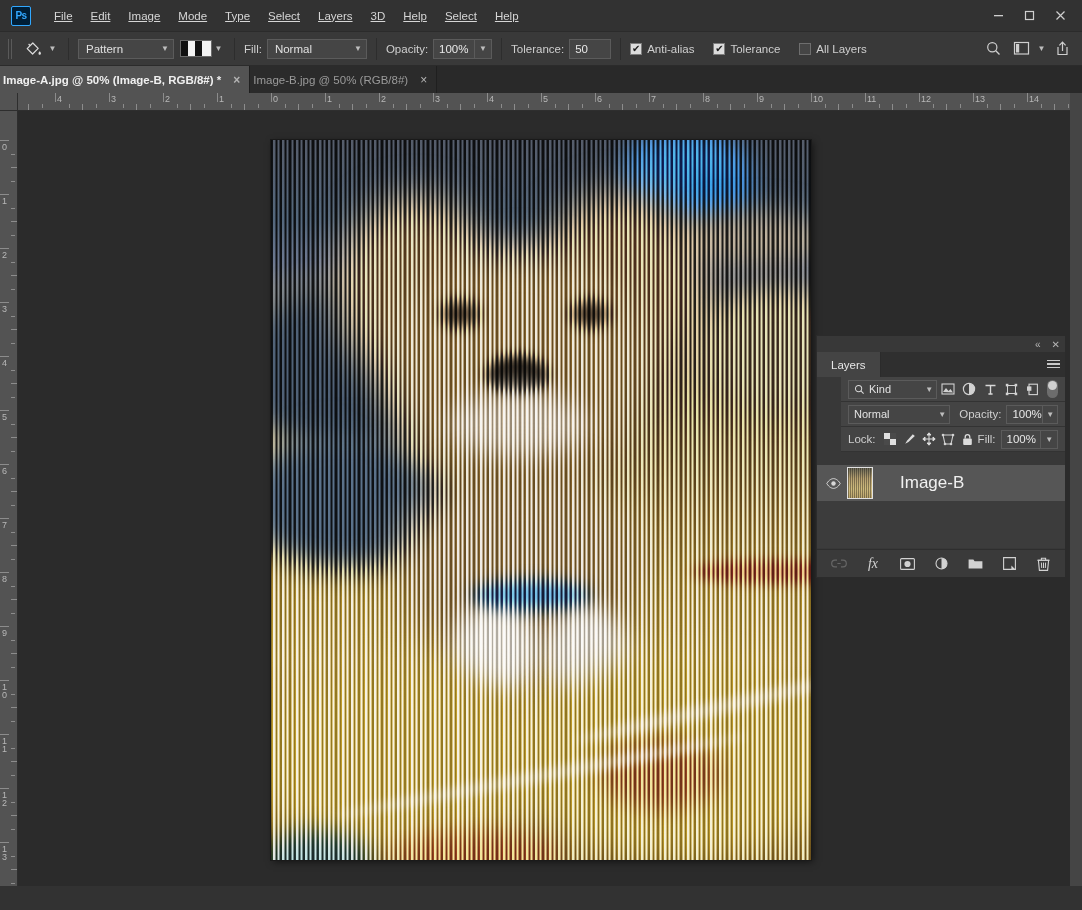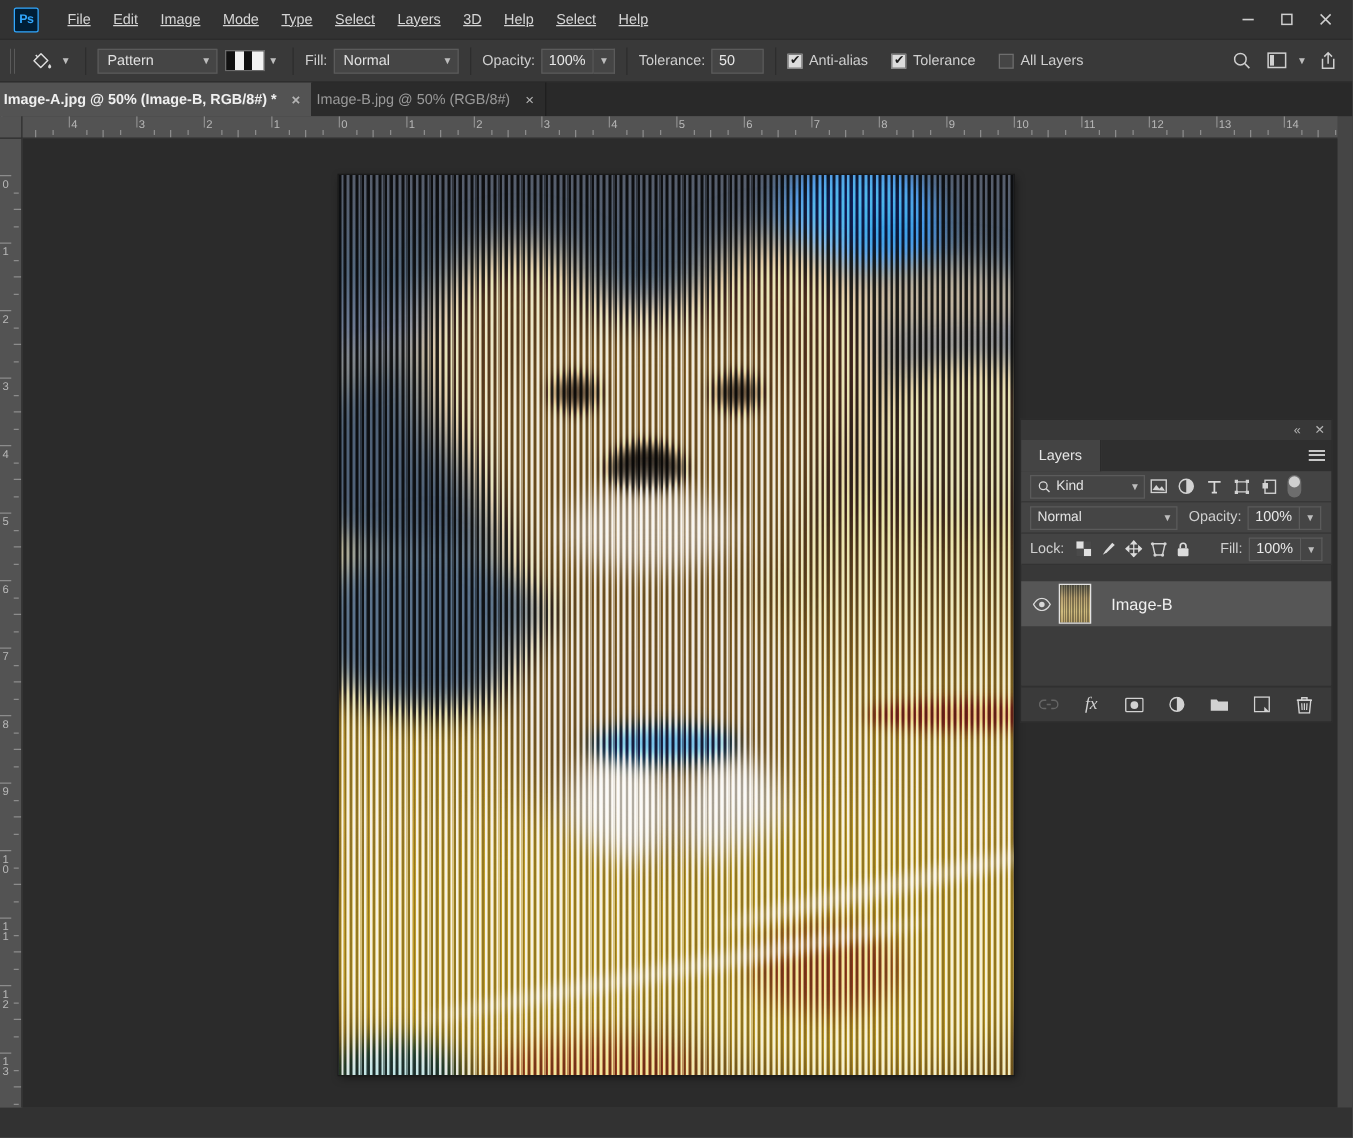--- a/index.html
+++ b/index.html
@@ -163,21 +163,21 @@
   .panel-topbar span { color: #b4b4b4; font-size: 10px; margin-left: 11px; }
   .panel-tabs { height: 25px; background: #2f2f2f; display: flex; align-items: stretch; }
   .panel-tab {
     background: #444; color: #e6e6e6; font-size: 11.5px; padding: 0 14px;
     display: flex; align-items: center; border-right: 1px solid #2b2b2b;
   }
   .panel-menu { margin-left: auto; width: 24px; display: flex; align-items: center; justify-content: center; }
   .hamb { width: 13px; height: 9px;
     background: repeating-linear-gradient(to bottom, #c8c8c8 0 1.5px, transparent 1.5px 3.5px); }
   .panel-row { display: flex; align-items: center; height: 25px; padding: 0 7px; background: #444444; }
-  .panel-row.sep-b { border-bottom: 1px solid #333; }
+  .panel-row.sep-b { border-bottom: 1px solid #333; margin-left: 24px; }
   .kind-dd {
     width: 92px; height: 19px; background: #454545; border: 1px solid #5b5b5b;
     display: flex; align-items: center; padding: 0 3px 0 5px; font-size: 11px; color: #e2e2e2;
   }
   .filt-ico { width: 22px; height: 20px; display: flex; align-items: center; justify-content: center; }
   .toggle-knob { width: 11px; height: 18px; border-radius: 6px; background: #6d6d6d;
     margin-left: 4px; display: flex; align-items: flex-start; justify-content: center; }
   .toggle-knob i { display: block; width: 9px; height: 9px; border-radius: 50%; background: #cfcfcf; margin-top: 0.5px; }
   .blend-dd { width: 118px; height: 19px; background: #454545; border: 1px solid #5b5b5b;
     display: flex; align-items: center; padding: 0 3px 0 5px; font-size: 11px; color: #e2e2e2; }
@@ -186,21 +186,21 @@
   .layer-row { display: flex; align-items: center; height: 36px; background: #565656; padding-left: 5px; }
   .eye { width: 22px; display: flex; align-items: center; justify-content: center; }
   .thumb {
     width: 26px; height: 32px; border: 1px solid #e2e2e2; margin-left: 3px;
     background: linear-gradient(to bottom, #6d6a58 0%, #b8a272 35%, #cfbb7e 70%, #bca66f 100%);
     background-size: 100% 100%;
     position: relative; overflow: hidden;
   }
   .thumb::after { content: ""; position: absolute; inset: 0;
     background: repeating-linear-gradient(to right, rgba(0,0,0,.35) 0 1px, transparent 1px 2px); }
-  .layer-name { margin-left: 16px; font-size: 13px; color: #f0f0f0; }
+  .layer-name { margin-left: 27px; font-size: 17px; color: #f0f0f0; }
   .panel-bottom {
     position: absolute; left: 0; bottom: 0; width: 248px; height: 28px;
     background: #3a3a3a; border-top: 1px solid #2e2e2e;
     display: flex; align-items: center; justify-content: center; gap: 14px;
   }
   .pb-ico { width: 20px; height: 20px; display: flex; align-items: center; justify-content: center; color: #bdbdbd; }
   .pb-ico.dim { opacity: 0.45; }
 
   
   .statusbar {

